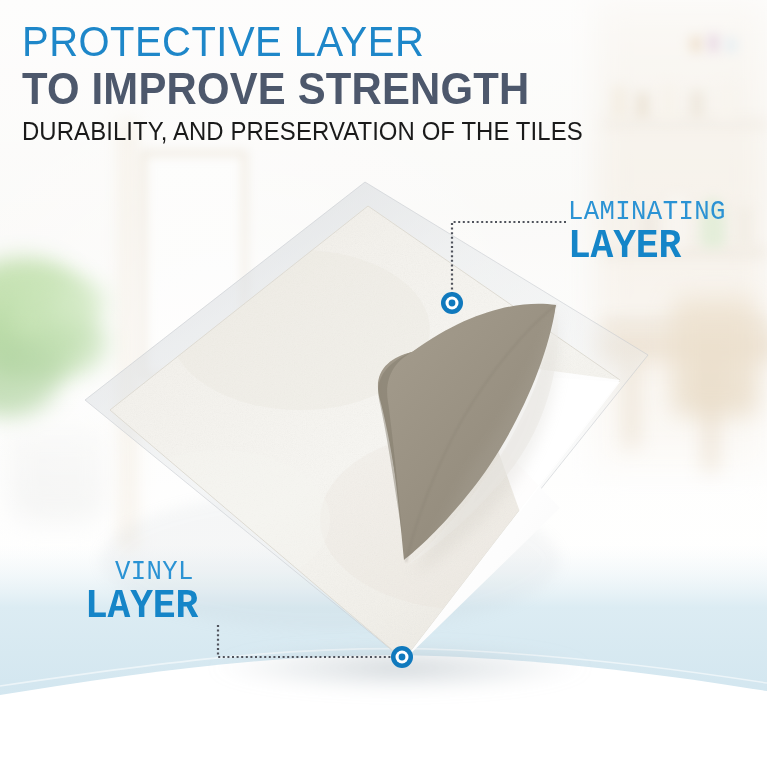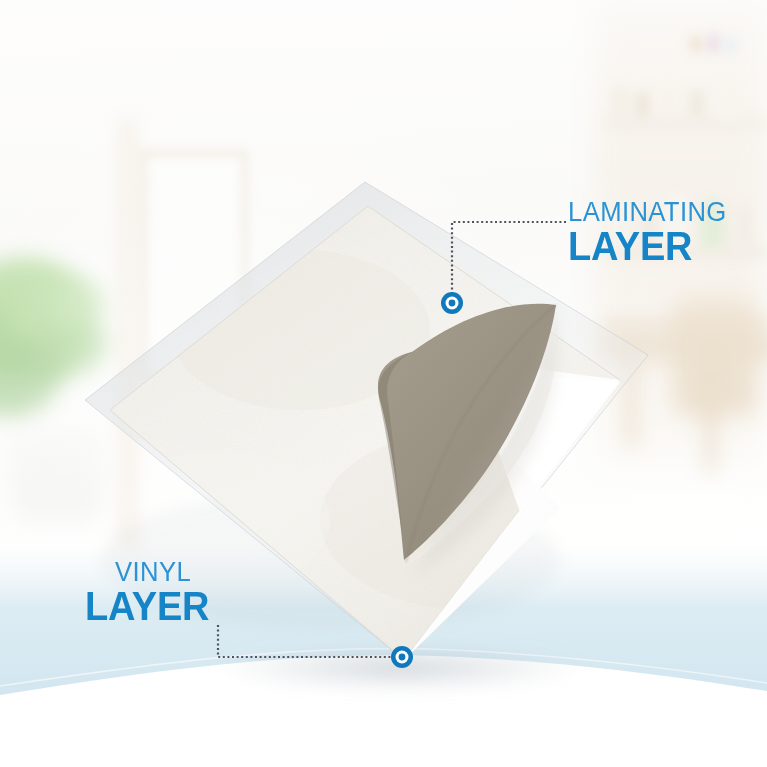--- a/index.html
+++ b/index.html
@@ -114,21 +114,21 @@
     font-size:26px; line-height:30px;
     letter-spacing:.1px;
     color:#1a1a1a;
     font-weight:400;
     transform:scaleX(.92); transform-origin:left center;
     white-space:nowrap;
     margin-top:3px;
   }
 
   
-  .callout { position:absolute; white-space:nowrap; }
+  .callout { position:absolute; white-space:nowrap;font-family:Liberation Mono, monospace; }
   .co-sub {
     font-size:27px; line-height:28px;
     color:#2b93d4;
     font-weight:300;
     letter-spacing:.4px;
     transform:scaleX(.95); transform-origin:left center;
   }
   .co-main {
     font-size:40px; line-height:41px;
     color:#1585c8;
@@ -304,20 +304,25 @@
     </g>
 
     <polyline points="218,625 218,657 392,657" fill="none" stroke="#50535c" stroke-width="2.2" stroke-dasharray="2 2.6" stroke-linecap="butt"></polyline>
     <g>
       <circle cx="402" cy="657" r="11" fill="#1079bd"></circle>
       <circle cx="402" cy="657" r="6.5" fill="#ffffff"></circle>
       <circle cx="402" cy="657" r="3.4" fill="#1079bd"></circle>
     </g>
   </svg>
 
+  <div class="headline">
+    <div class="h-line1">PROTECTIVE LAYER</div>
+    <div class="h-line2">TO IMPROVE STRENGTH</div>
+    <div class="h-line3">DURABILITY, AND PRESERVATION OF THE TILES</div>
+  </div>
 
   <div class="callout" id="callout-laminating">
     <div class="co-sub">LAMINATING</div>
     <div class="co-main">LAYER</div>
   </div>
 
   <div class="callout" id="callout-vinyl">
     <div class="co-sub">VINYL</div>
     <div class="co-main">LAYER</div>
   </div>

